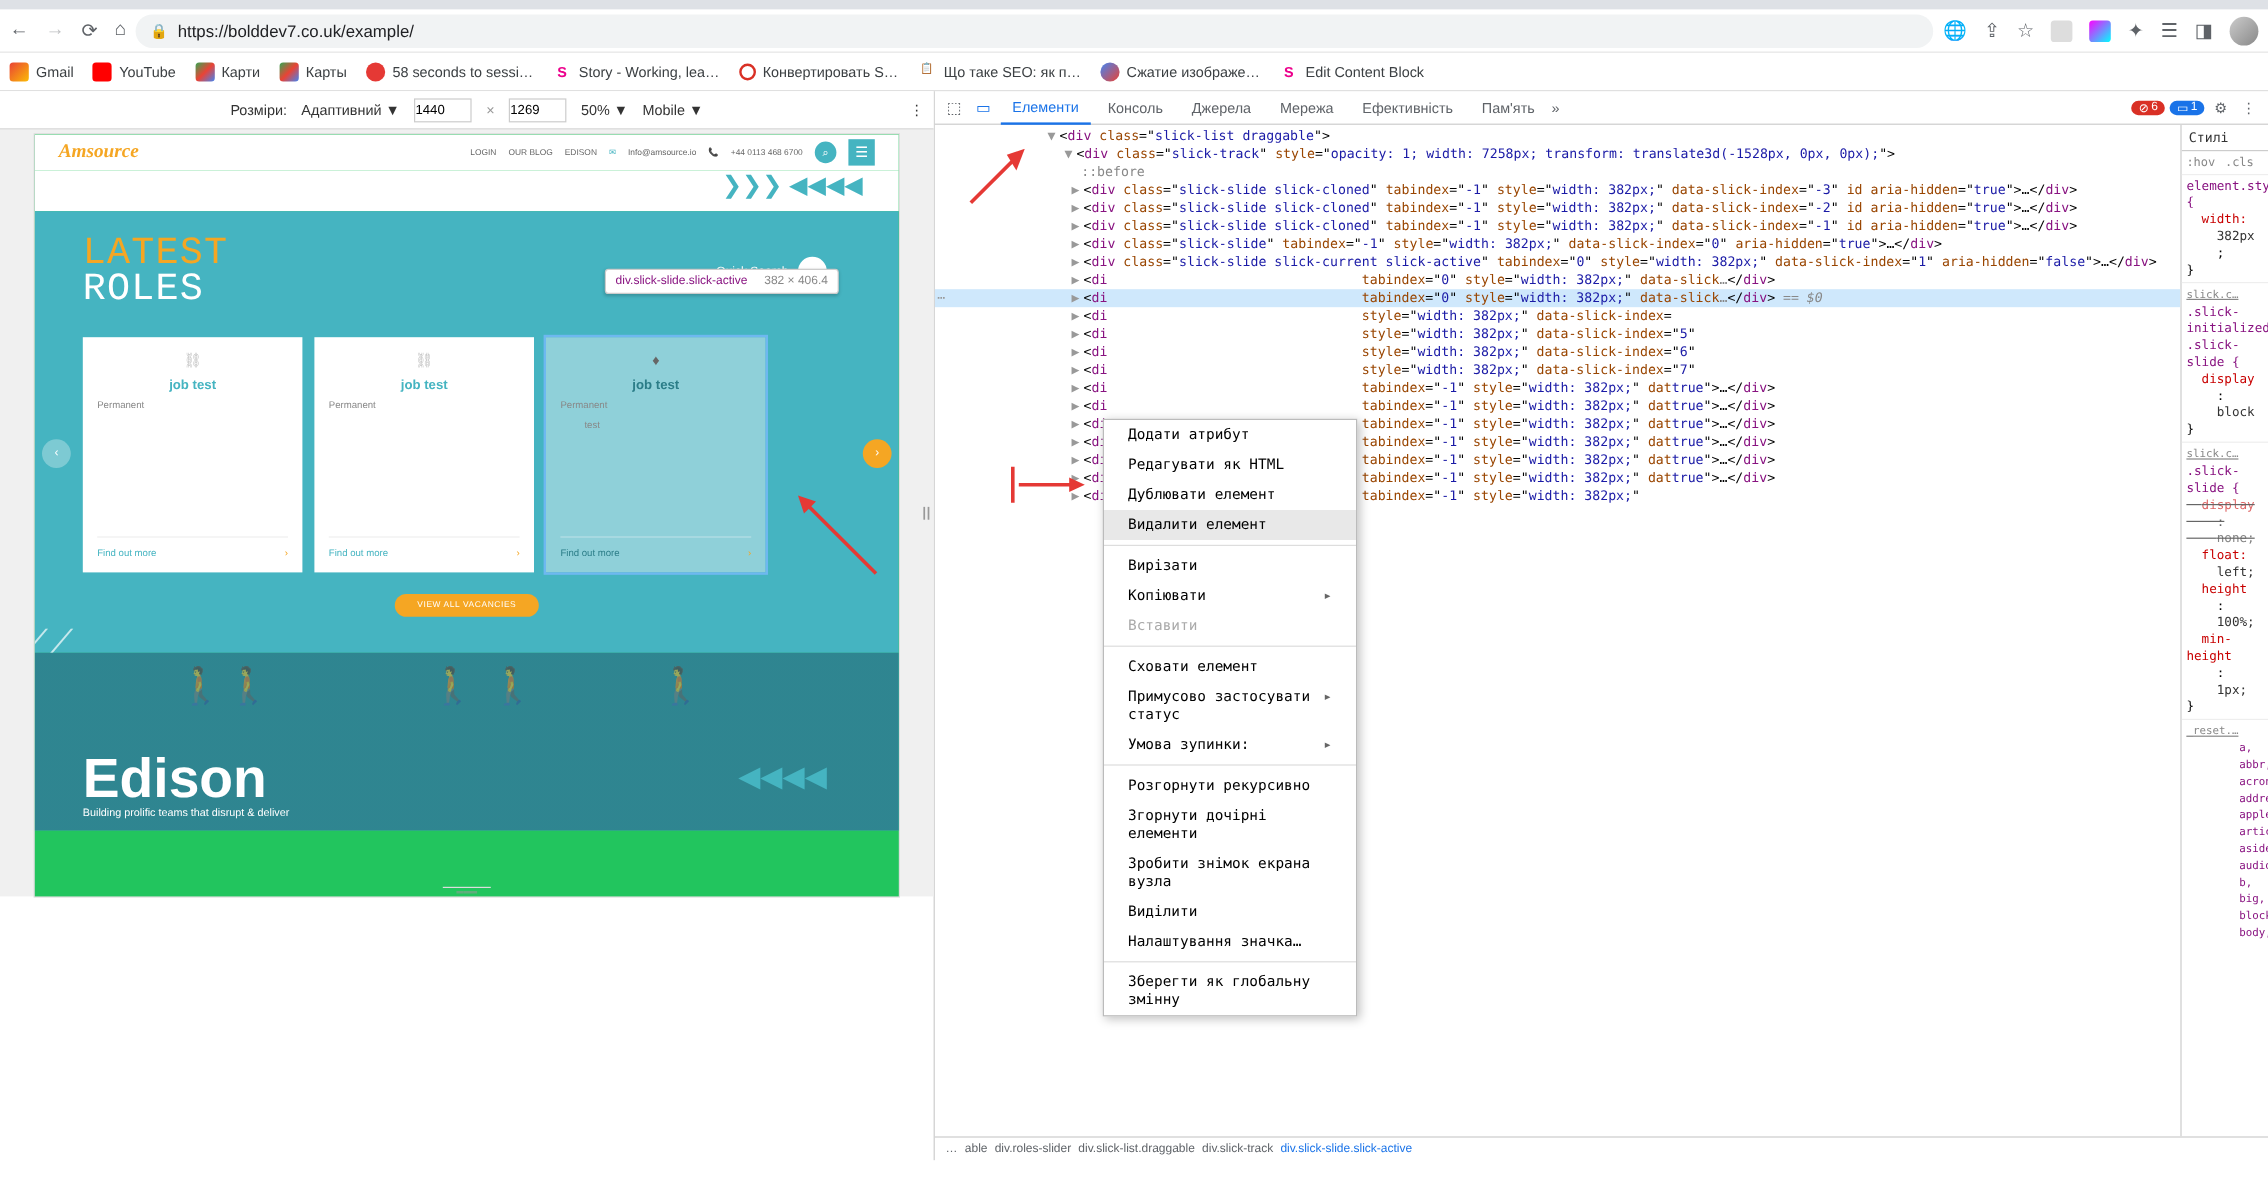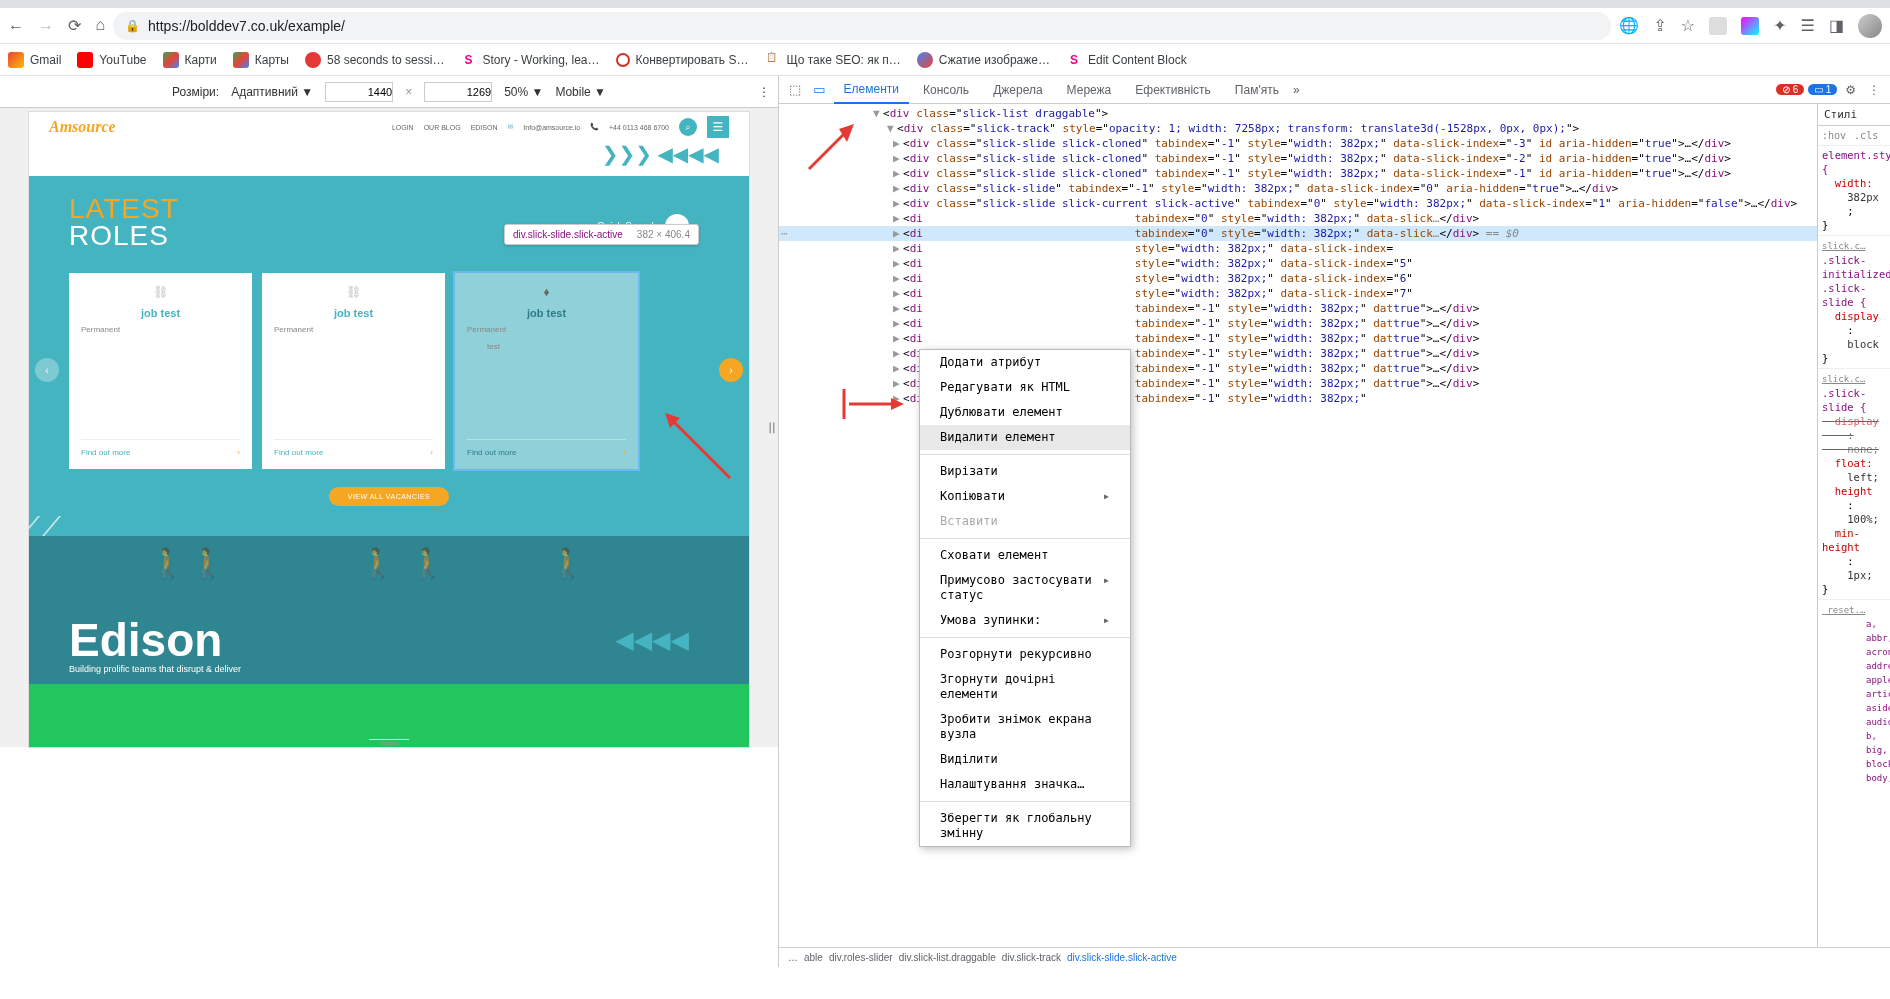--- a/index.html
+++ b/index.html
@@ -23,41 +23,41 @@
 .ic-yt { background: #ff0000; }
 .ic-maps { background: linear-gradient(135deg,#34a853,#ea4335,#4285f4); }
 .ic-red { background: #e53935; border-radius:50%; }
 .ic-s { background: #fff; color:#ec008c; font-weight:bold; text-align:center; line-height:16px; }
 .ic-o { background: #fff; color:#d93025; font-weight:bold; text-align:center; line-height:16px; border-radius:50%; border:2px solid #d93025;width:14px;height:14px; }
 .ic-seo { background:#fff; font-size:9px; text-align:center; }
 .ic-comp { background: linear-gradient(135deg,#4285f4,#ea4335); border-radius:50%; }
 
 
 .device-bar { height: 32px; background: #fff; display: flex; align-items: center; justify-content: center; gap: 12px; font-size: 12px; color: #333; border-bottom: 1px solid #ccc; width: 778px; position: relative; }
-.device-bar input { width: 68px; height: 20px; border: 1px solid #ccc; text-align: right; font-size: 11px; }
+.device-bar input { width: 48px; height: 20px; border: 1px solid #ccc; text-align: left; font-size: 11px; }
 .device-bar .sep { color: #999; }
 .device-bar .menu-dots { position: absolute; right: 8px; }
 
 
 .main-split { display: flex; height: calc(100vh - 108px); }
 .viewport-side { width: 778px; background: #f0f0f0; position: relative; display:flex; justify-content:center; align-items:flex-start; }
 .viewport-handle { position:absolute; right:0; top:50%; width:14px; height:40px; display:flex; align-items:center; justify-content:center; color:#999; transform:translateY(-50%);}
 .viewport-handle::before{content:"┃┃"; font-size:9px; letter-spacing:-2px;}
 
 
 .site-frame { width: 720px; height: 635px; background: #22c55e; margin-top: 4px; box-shadow: 0 0 0 1px #ddd; overflow: hidden; position: relative; font-size: 10px; }
 .site-header { height: 30px; display: flex; align-items: center; justify-content: space-between; padding: 0 20px; background:#fff; }
 .logo { font-family: cursive; font-size: 16px; font-weight: bold; color: #f5a623; font-style: italic; }
 .site-nav { display: flex; gap: 10px; font-size: 7px; color: #666; align-items: center; }
 .site-nav .search-btn { width: 18px; height: 18px; background: #45b4c1; border-radius: 50%; color:#fff; display:flex; align-items:center; justify-content:center; font-size:9px;}
 .site-nav .burger { width: 22px; height: 22px; background: #45b4c1; color:#fff; display:flex; align-items:center; justify-content:center; font-size:12px;}
 .site-deco { height: 34px; background:#fff; text-align:right; padding-right:30px; color:#45b4c1; font-size:20px; overflow:hidden;}
 
 .hero-teal { background: #45b4c1; padding: 20px 40px 30px; position: relative; }
-.latest-roles { font-family: Liberation Sans, sans-serif; font-size: 28px; letter-spacing: 1px; line-height: 0.95; }
+.latest-roles { font-family: Liberation Mono, monospace; font-size: 32px; letter-spacing: 1px; line-height: 0.95; }
 .latest-roles .l1 { color: #f5a623; }
 .latest-roles .l2 { color: #fff; }
 .quick-search-row { position: absolute; right: 60px; top: 38px; display: flex; align-items: center; gap: 8px; color: #fff; font-size: 10px; }
 .qs-btn { width: 24px; height: 24px; background: #fff; border-radius: 50%; color: #45b4c1; display:flex; align-items:center; justify-content:center;}
 
 .tooltip-el { position:absolute; background:#fff; border:1px solid #ccc; border-radius:3px; padding:4px 8px; font-size:10px; top:112px; left:475px; display:flex; gap:14px; z-index:5; box-shadow:0 1px 3px rgba(0,0,0,0.2);}
 .tooltip-el .cls{color:#881280;}
 .tooltip-el .dim{color:#888;}
 
 .cards-row { display: flex; gap: 10px; margin-top: 24px; position: relative; }
@@ -336,20 +336,21 @@
             <polygon points="55,0 40,5 48,18" fill="#e53935"></polygon>
           </svg>
         <svg class="arrow-svg" style="left:60px; top:280px; width:70px; height:40px;">
             <line x1="5" y1="35" x2="5" y2="5" stroke="#e53935" stroke-width="3"></line>
             <line x1="10" y1="20" x2="60" y2="20" stroke="#e53935" stroke-width="3"></line>
             <polygon points="65,20 52,14 52,26" fill="#e53935"></polygon>
           </svg>
 
         <div class="el-line"><span class="ind" style="width:90px"></span><span class="tr">▼</span>&lt;<span class="tag">div</span> <span class="attr-n">class</span>="<span class="attr-v">slick-list draggable</span>"&gt;</div>
         <div class="el-line"><span class="ind" style="width:104px"></span><span class="tr">▼</span>&lt;<span class="tag">div</span> <span class="attr-n">class</span>="<span class="attr-v">slick-track</span>" <span class="attr-n">style</span>="<span class="attr-v">opacity: 1; width: 7258px; transform: translate3d(-1528px, 0px, 0px);</span>"&gt;</div>
+        <div class="el-line"><span class="ind" style="width:118px"></span><span class="txt-gray">::before</span></div>
         <div class="el-line"><span class="ind" style="width:110px"></span><span class="tr">▶</span>&lt;<span class="tag">div</span> <span class="attr-n">class</span>="<span class="attr-v">slick-slide slick-cloned</span>" <span class="attr-n">tabindex</span>="<span class="attr-v">-1</span>" <span class="attr-n">style</span>="<span class="attr-v">width: 382px;</span>" <span class="attr-n">data-slick-index</span>="<span class="attr-v">-3</span>" <span class="attr-n">id</span> <span class="attr-n">aria-hidden</span>="<span class="attr-v">true</span>"&gt;…&lt;/<span class="tag">div</span>&gt;</div>
         <div class="el-line"><span class="ind" style="width:110px"></span><span class="tr">▶</span>&lt;<span class="tag">div</span> <span class="attr-n">class</span>="<span class="attr-v">slick-slide slick-cloned</span>" <span class="attr-n">tabindex</span>="<span class="attr-v">-1</span>" <span class="attr-n">style</span>="<span class="attr-v">width: 382px;</span>" <span class="attr-n">data-slick-index</span>="<span class="attr-v">-2</span>" <span class="attr-n">id</span> <span class="attr-n">aria-hidden</span>="<span class="attr-v">true</span>"&gt;…&lt;/<span class="tag">div</span>&gt;</div>
         <div class="el-line"><span class="ind" style="width:110px"></span><span class="tr">▶</span>&lt;<span class="tag">div</span> <span class="attr-n">class</span>="<span class="attr-v">slick-slide slick-cloned</span>" <span class="attr-n">tabindex</span>="<span class="attr-v">-1</span>" <span class="attr-n">style</span>="<span class="attr-v">width: 382px;</span>" <span class="attr-n">data-slick-index</span>="<span class="attr-v">-1</span>" <span class="attr-n">id</span> <span class="attr-n">aria-hidden</span>="<span class="attr-v">true</span>"&gt;…&lt;/<span class="tag">div</span>&gt;</div>
         <div class="el-line"><span class="ind" style="width:110px"></span><span class="tr">▶</span>&lt;<span class="tag">div</span> <span class="attr-n">class</span>="<span class="attr-v">slick-slide</span>" <span class="attr-n">tabindex</span>="<span class="attr-v">-1</span>" <span class="attr-n">style</span>="<span class="attr-v">width: 382px;</span>" <span class="attr-n">data-slick-index</span>="<span class="attr-v">0</span>" <span class="attr-n">aria-hidden</span>="<span class="attr-v">true</span>"&gt;…&lt;/<span class="tag">div</span>&gt;</div>
         <div class="el-line"><span class="ind" style="width:110px"></span><span class="tr">▶</span>&lt;<span class="tag">div</span> <span class="attr-n">class</span>="<span class="attr-v">slick-slide slick-current slick-active</span>" <span class="attr-n">tabindex</span>="<span class="attr-v">0</span>" <span class="attr-n">style</span>="<span class="attr-v">width: 382px;</span>" <span class="attr-n">data-slick-index</span>="<span class="attr-v">1</span>" <span class="attr-n">aria-hidden</span>="<span class="attr-v">false</span>"&gt;…&lt;/<span class="tag">div</span>&gt;</div>
         <div class="el-line"><span class="ind" style="width:110px"></span><span class="tr">▶</span>&lt;<span class="tag">di</span><span style="visibility:hidden">xxxxxxxxxxxxxxxxxxxxxxxxxxxxxxxx</span><span class="attr-n">tabindex</span>="<span class="attr-v">0</span>" <span class="attr-n">style</span>="<span class="attr-v">width: 382px;</span>" <span class="attr-n">data-slick</span><span class="txt-gray">…</span>&lt;/<span class="tag">div</span>&gt;</div>
         <div class="el-line selected"><span class="line-dots">⋯</span><span class="ind" style="width:110px"></span><span class="tr">▶</span>&lt;<span class="tag">di</span><span style="visibility:hidden">xxxxxxxxxxxxxxxxxxxxxxxxxxxxxxxx</span><span class="attr-n">tabindex</span>="<span class="attr-v">0</span>" <span class="attr-n">style</span>="<span class="attr-v">width: 382px;</span>" <span class="attr-n">data-slick</span><span class="txt-gray">…</span>&lt;/<span class="tag">div</span>&gt; <span class="eq-sel">== $0</span></div>
         <div class="el-line"><span class="ind" style="width:110px"></span><span class="tr">▶</span>&lt;<span class="tag">di</span><span style="visibility:hidden">xxxxxxxxxxxxxxxxxxxxxxxxxxxxxxxx</span><span class="attr-n">style</span>="<span class="attr-v">width: 382px;</span>" <span class="attr-n">data-slick-index</span>=</div>
         <div class="el-line"><span class="ind" style="width:110px"></span><span class="tr">▶</span>&lt;<span class="tag">di</span><span style="visibility:hidden">xxxxxxxxxxxxxxxxxxxxxxxxxxxxxxxx</span><span class="attr-n">style</span>="<span class="attr-v">width: 382px;</span>" <span class="attr-n">data-slick-index</span>="<span class="attr-v">5</span>"</div>
         <div class="el-line"><span class="ind" style="width:110px"></span><span class="tr">▶</span>&lt;<span class="tag">di</span><span style="visibility:hidden">xxxxxxxxxxxxxxxxxxxxxxxxxxxxxxxx</span><span class="attr-n">style</span>="<span class="attr-v">width: 382px;</span>" <span class="attr-n">data-slick-index</span>="<span class="attr-v">6</span>"</div>

